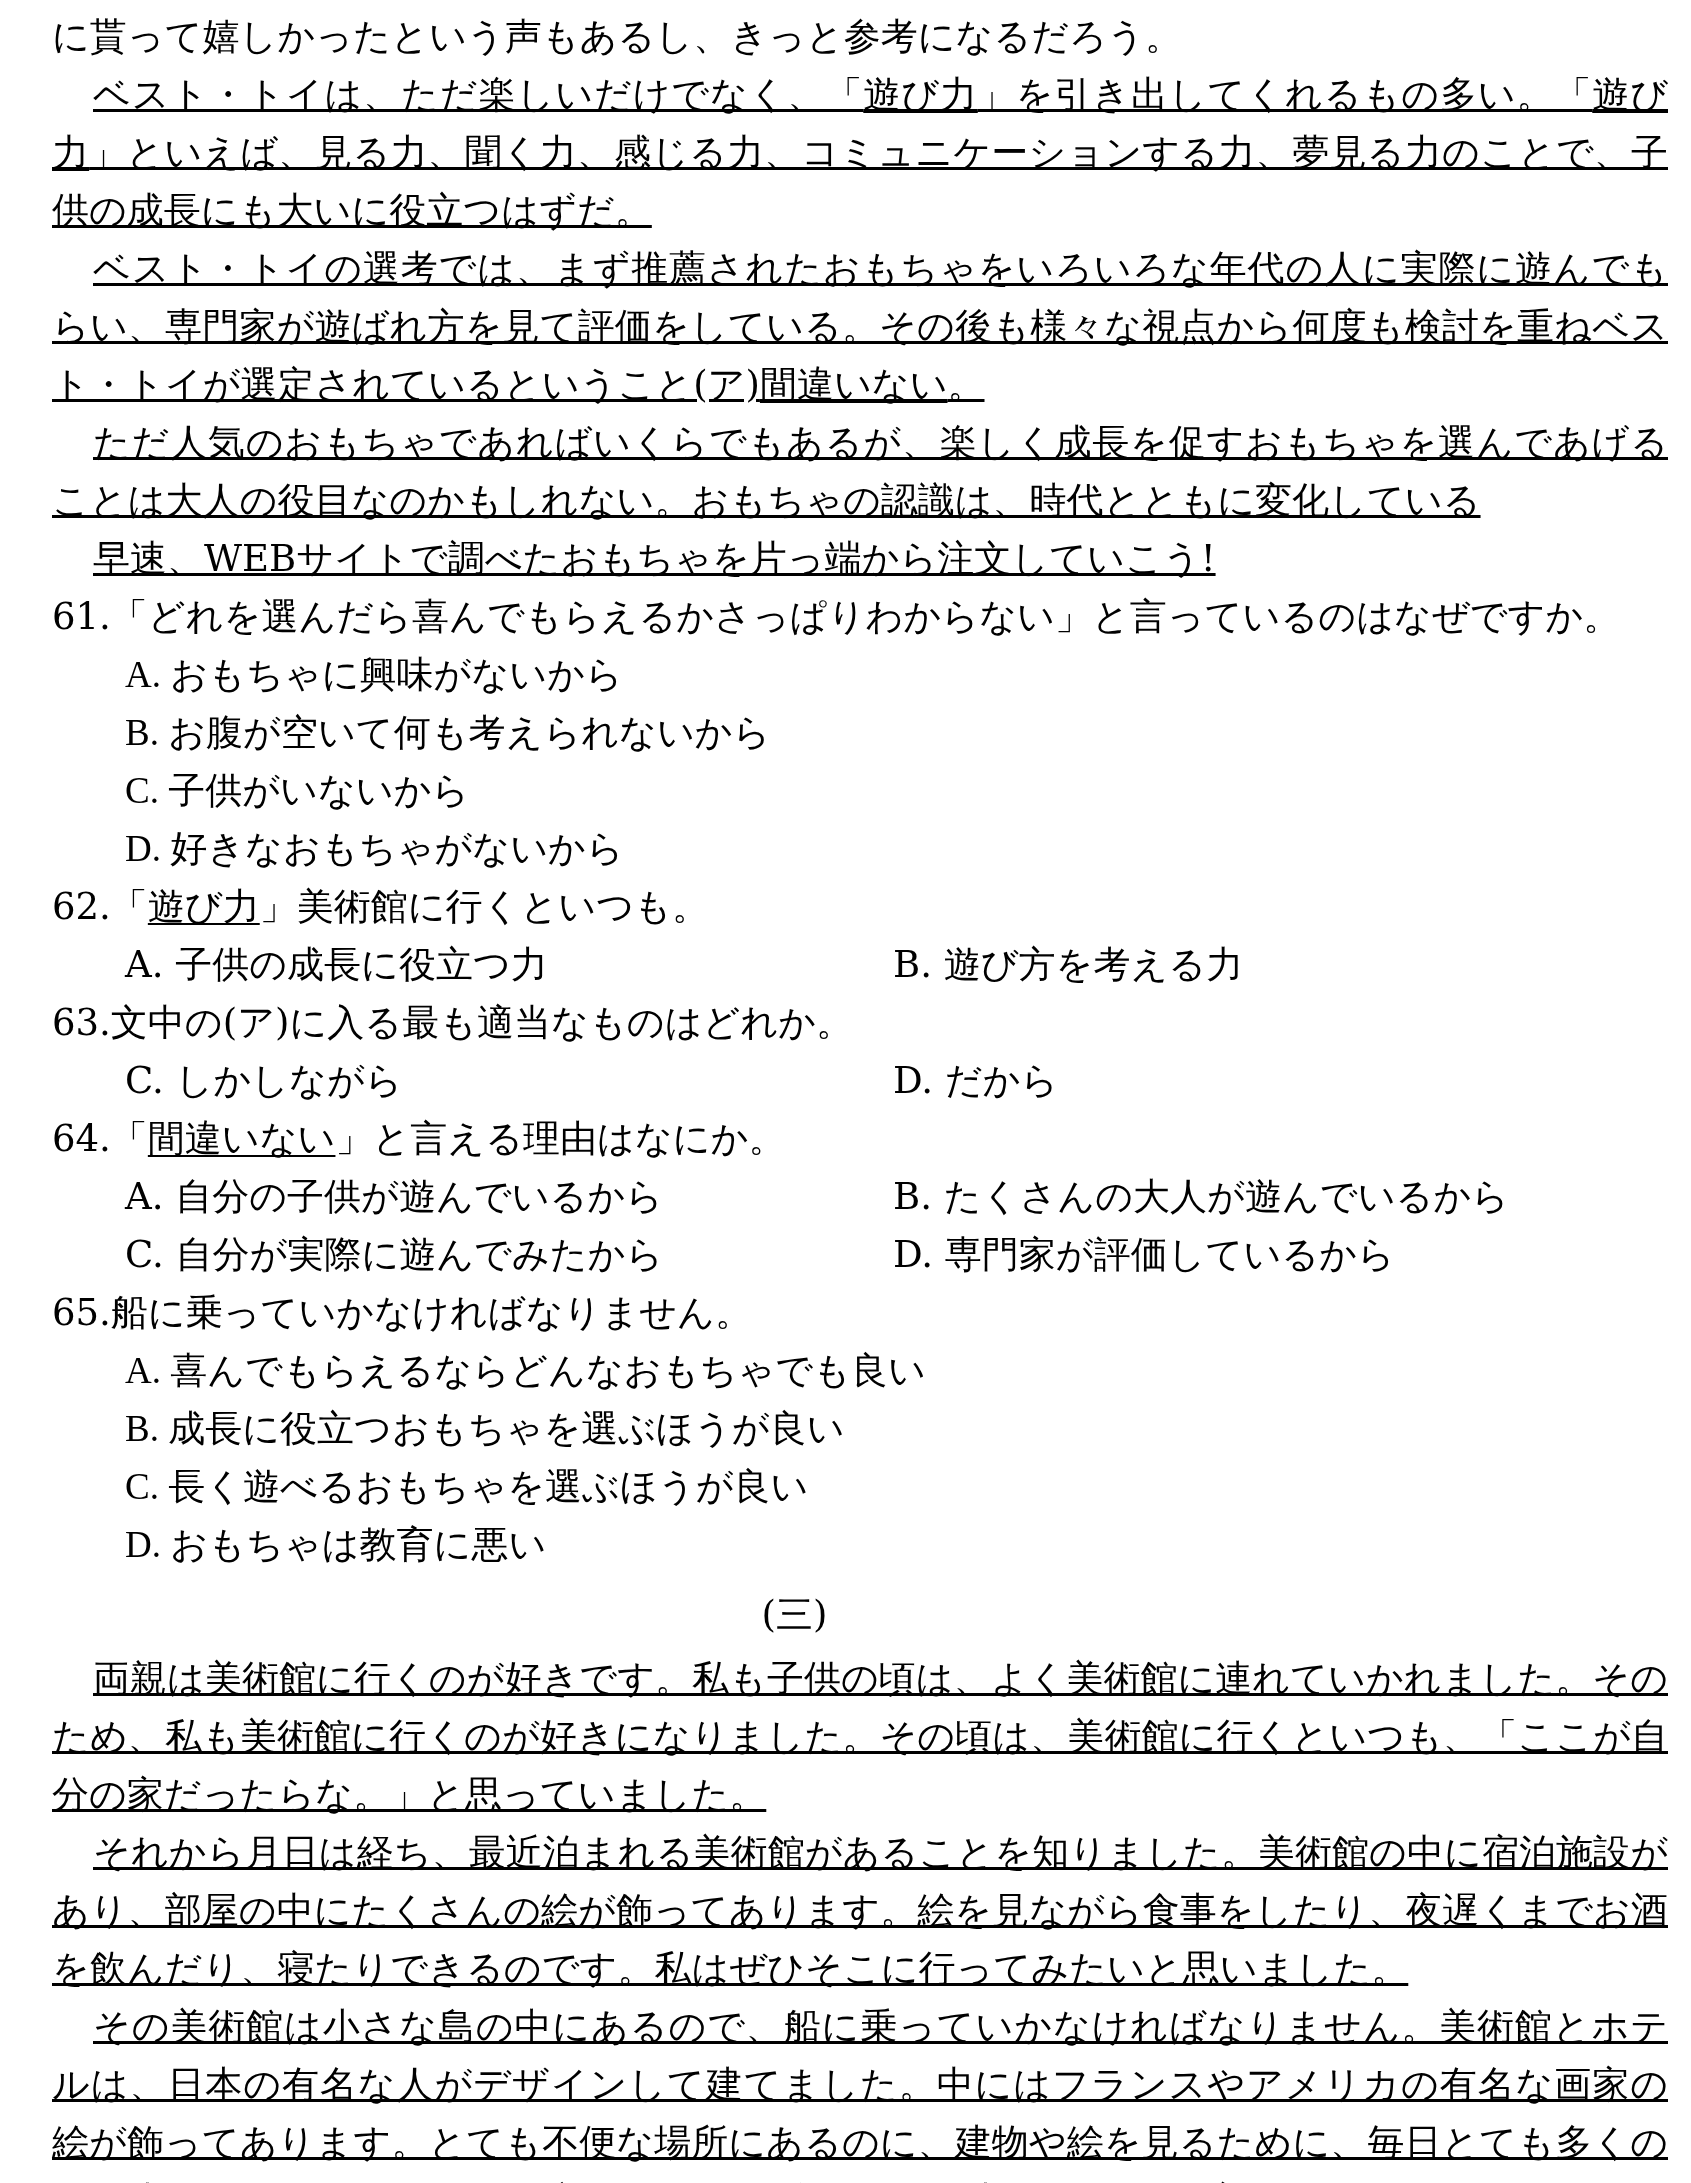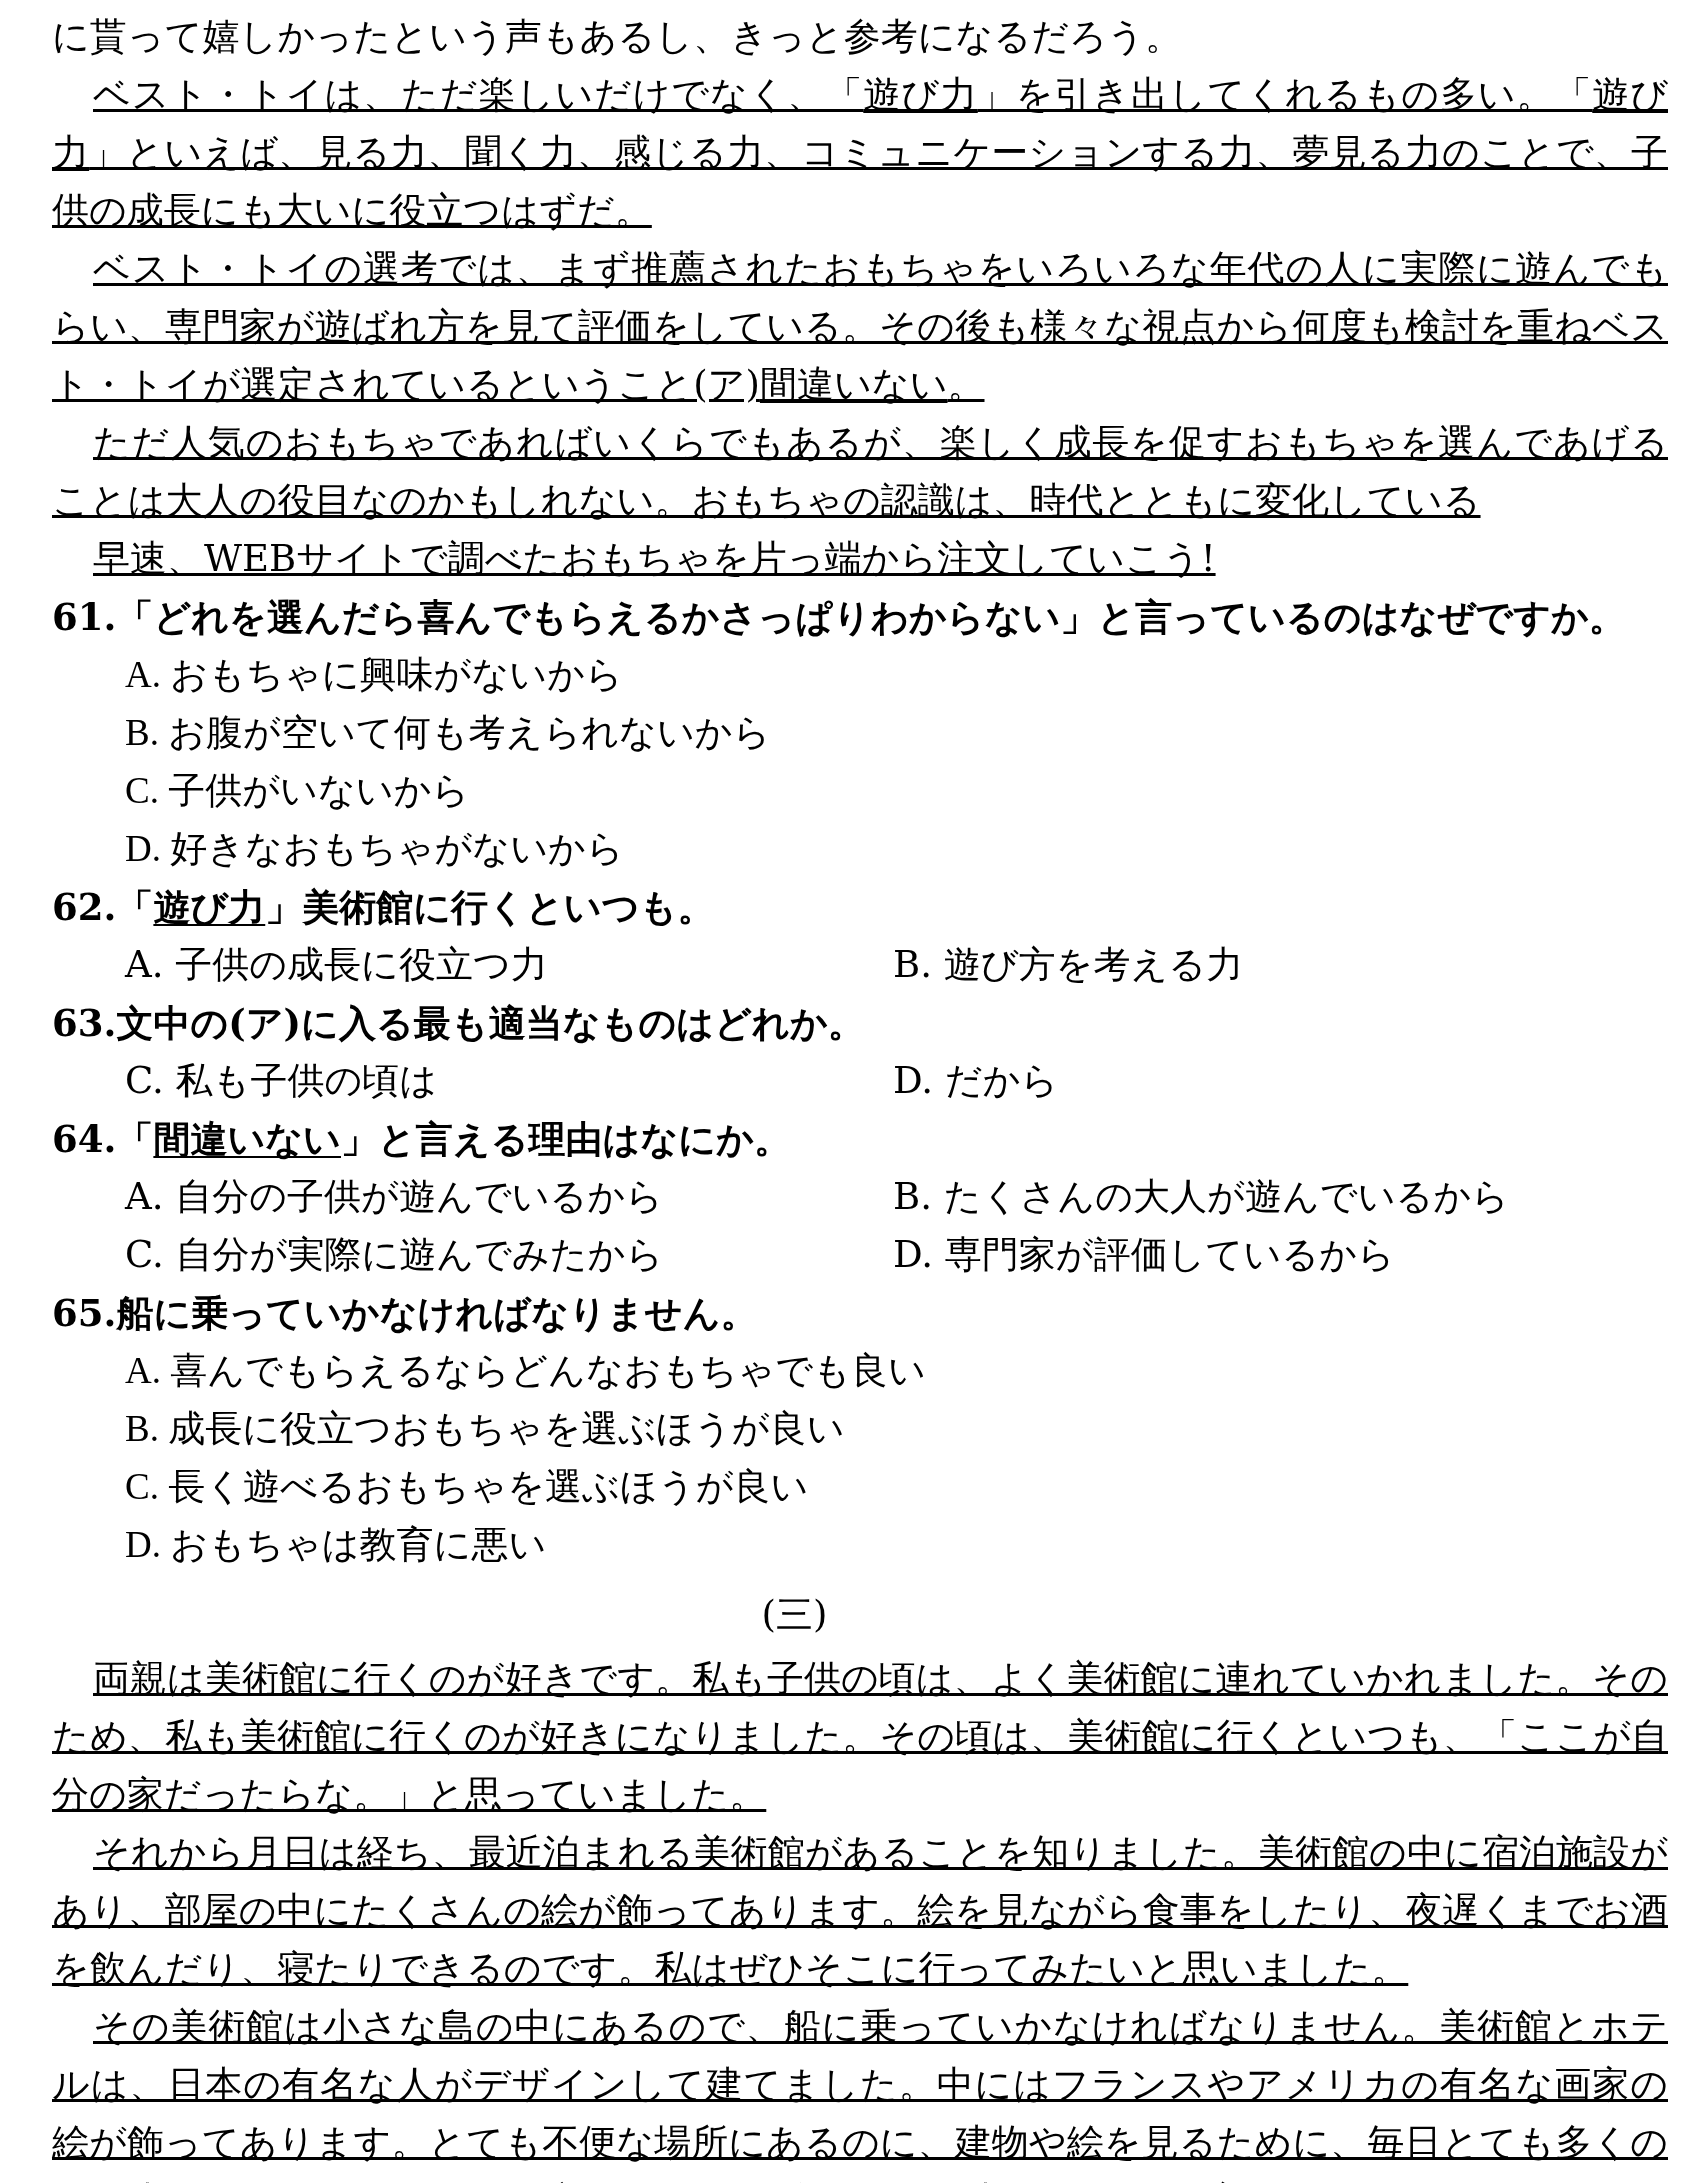--- a/index.html
+++ b/index.html
@@ -47,21 +47,20 @@
     text-decoration: underline;
   }
 
   
   .qline {
     font-size: 37px;
     line-height: 58px;
     margin: 0;
     text-align: left;
     word-break: break-all;
-    font-weight: bold;
   }
 
   
   .opts-single .opt {
     font-size: 37px;
     line-height: 58px;
     margin: 0;
     padding-left: 73px;
     white-space: nowrap;
     font-family: Liberation Serif, serif;
@@ -124,21 +123,21 @@
     <div class="opts-grid">
       <div class="optrow">
         <div class="optcell">A. 子供の成長に役立つ力</div>
         <div class="optcell right">B. 遊び方を考える力</div>
       </div>
     </div>
 
     <p class="qline"><span>63.</span><span>文中の(ア)に入る最も適当なものはどれか。</span></p>
     <div class="opts-grid">
       <div class="optrow">
-        <div class="optcell">C. 私も子供の頃は</div>
+        <div class="optcell">C. しかしながら</div>
         <div class="optcell right">D. だから</div>
       </div>
     </div>
 
     <p class="qline"><span>64.</span><span>「</span><span class="ul">間違いない</span><span>」と言える理由はなにか。</span></p>
     <div class="opts-grid">
       <div class="optrow">
         <div class="optcell">A. 自分の子供が遊んでいるから</div>
         <div class="optcell right">B. たくさんの大人が遊んでいるから</div>
       </div>

